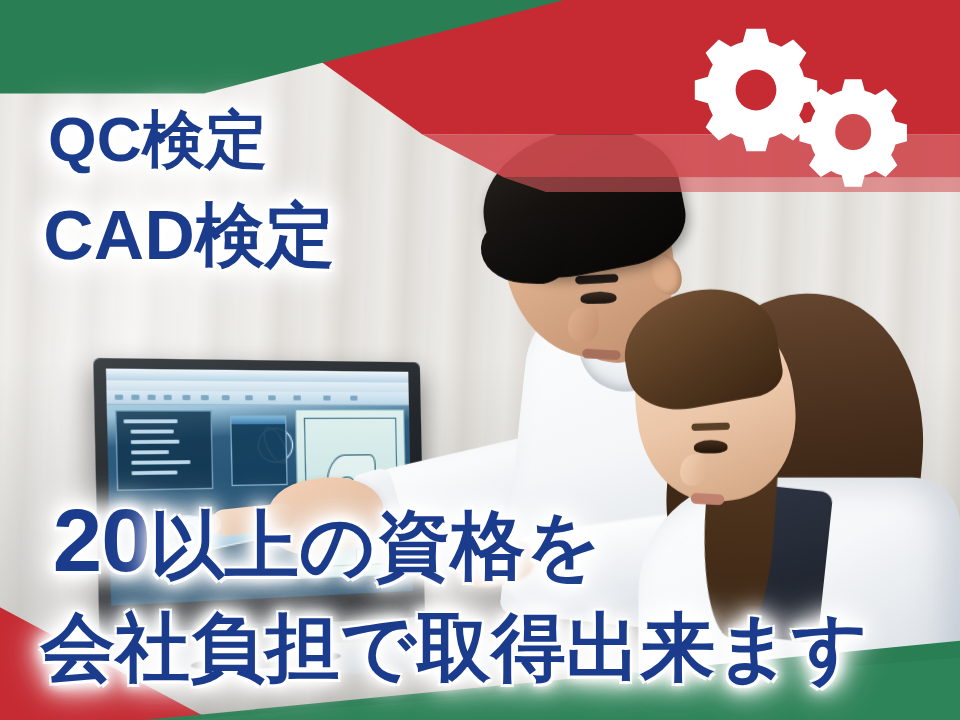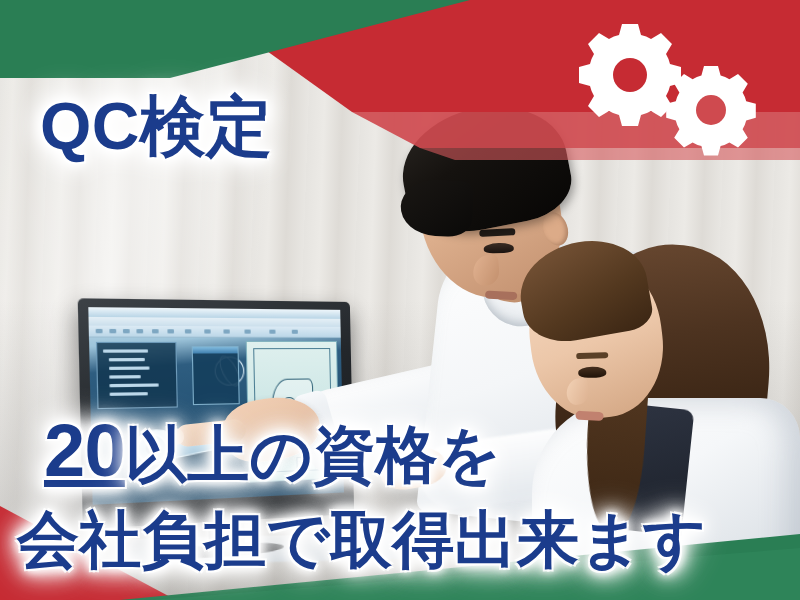--- a/index.html
+++ b/index.html
@@ -356,28 +356,28 @@
     white-space: nowrap;
     font-family: "Liberation Sans", "DejaVu Sans", sans-serif;
     text-shadow:
        0 0 10px #fff, 0 0 10px #fff, 0 0 14px #fff,
        0 0 18px #fff, 0 0 22px #fff, 0 0 26px #fff,
        0 0 30px rgba(255,255,255,.95), 0 0 38px rgba(255,255,255,.85),
        2px 2px 0 rgba(255,255,255,.9), -2px 2px 0 rgba(255,255,255,.9),
        2px -2px 0 rgba(255,255,255,.9), -2px -2px 0 rgba(255,255,255,.9);
   }
 
-  .ln-1 { left: 40px;  top: 82px;  font-size: 66px; }
+  .ln-1 { left: 40px;  top: 82px;  font-size: 52px; }
   .ln-2 { left: 36px;  top: 158px; font-size: 58px; }
   .ln-3 { left: 38px;  top: 234px; font-size: 52px; }
 
   .ln-4 { left: 44px;  top: 408px; font-size: 62px; }
-  .ln-5 { left: 17px;  top: 498px; font-size: 62px; text-align: center; }
-
-  .ln-4 .big-num { font-size: 74px; letter-spacing: -.01em; text-decoration: underline; }
+  .ln-5 { left: 34px;  top: 498px; font-size: 62px; text-align: center; }
+
+  .ln-4 .big-num { font-size: 74px; letter-spacing: -.01em; }
 </style>
 </head>
 <body>
 
 <div id="banner">
 
   <div class="photo-layer">
     <div class="wall"></div>
     <div class="wall-shadow"></div>
     <div class="desk-shadow"></div>
@@ -507,19 +507,20 @@
       </g>
       <g fill="#ffffff">
         <path d="M148 48 h14 l2.6 9.6 a30 30 0 0 1 8.8 3.6 l8.6-5.2 9.8 9.8 -5.2 8.6 a30 30 0 0 1 3.6 8.8 l9.6 2.6 v14 l-9.6 2.6 a30 30 0 0 1 -3.6 8.8 l5.2 8.6 -9.8 9.8 -8.6-5.2 a30 30 0 0 1 -8.8 3.6 l-2.6 9.6 h-14 l-2.6-9.6 a30 30 0 0 1 -8.8-3.6 l-8.6 5.2 -9.8-9.8 5.2-8.6 a30 30 0 0 1 -3.6-8.8 l-9.6-2.6 v-14 l9.6-2.6 a30 30 0 0 1 3.6-8.8 l-5.2-8.6 9.8-9.8 8.6 5.2 a30 30 0 0 1 8.8-3.6 z"></path>
         <circle cx="155" cy="92" r="15" fill="#cf4a4f"></circle>
       </g>
     </svg>
   </div>
 
   <div class="copy">
     <div class="ln ln-1">QC検定</div>
+    <div class="ln ln-2">CAD検定</div>
 
     <div class="ln ln-4"><span class="big-num">20</span><span>以上の資格を</span></div>
 
     <div class="ln ln-5">会社負担で取得出来ます</div>
   </div>
 
 </div>
 
 </body></html>

